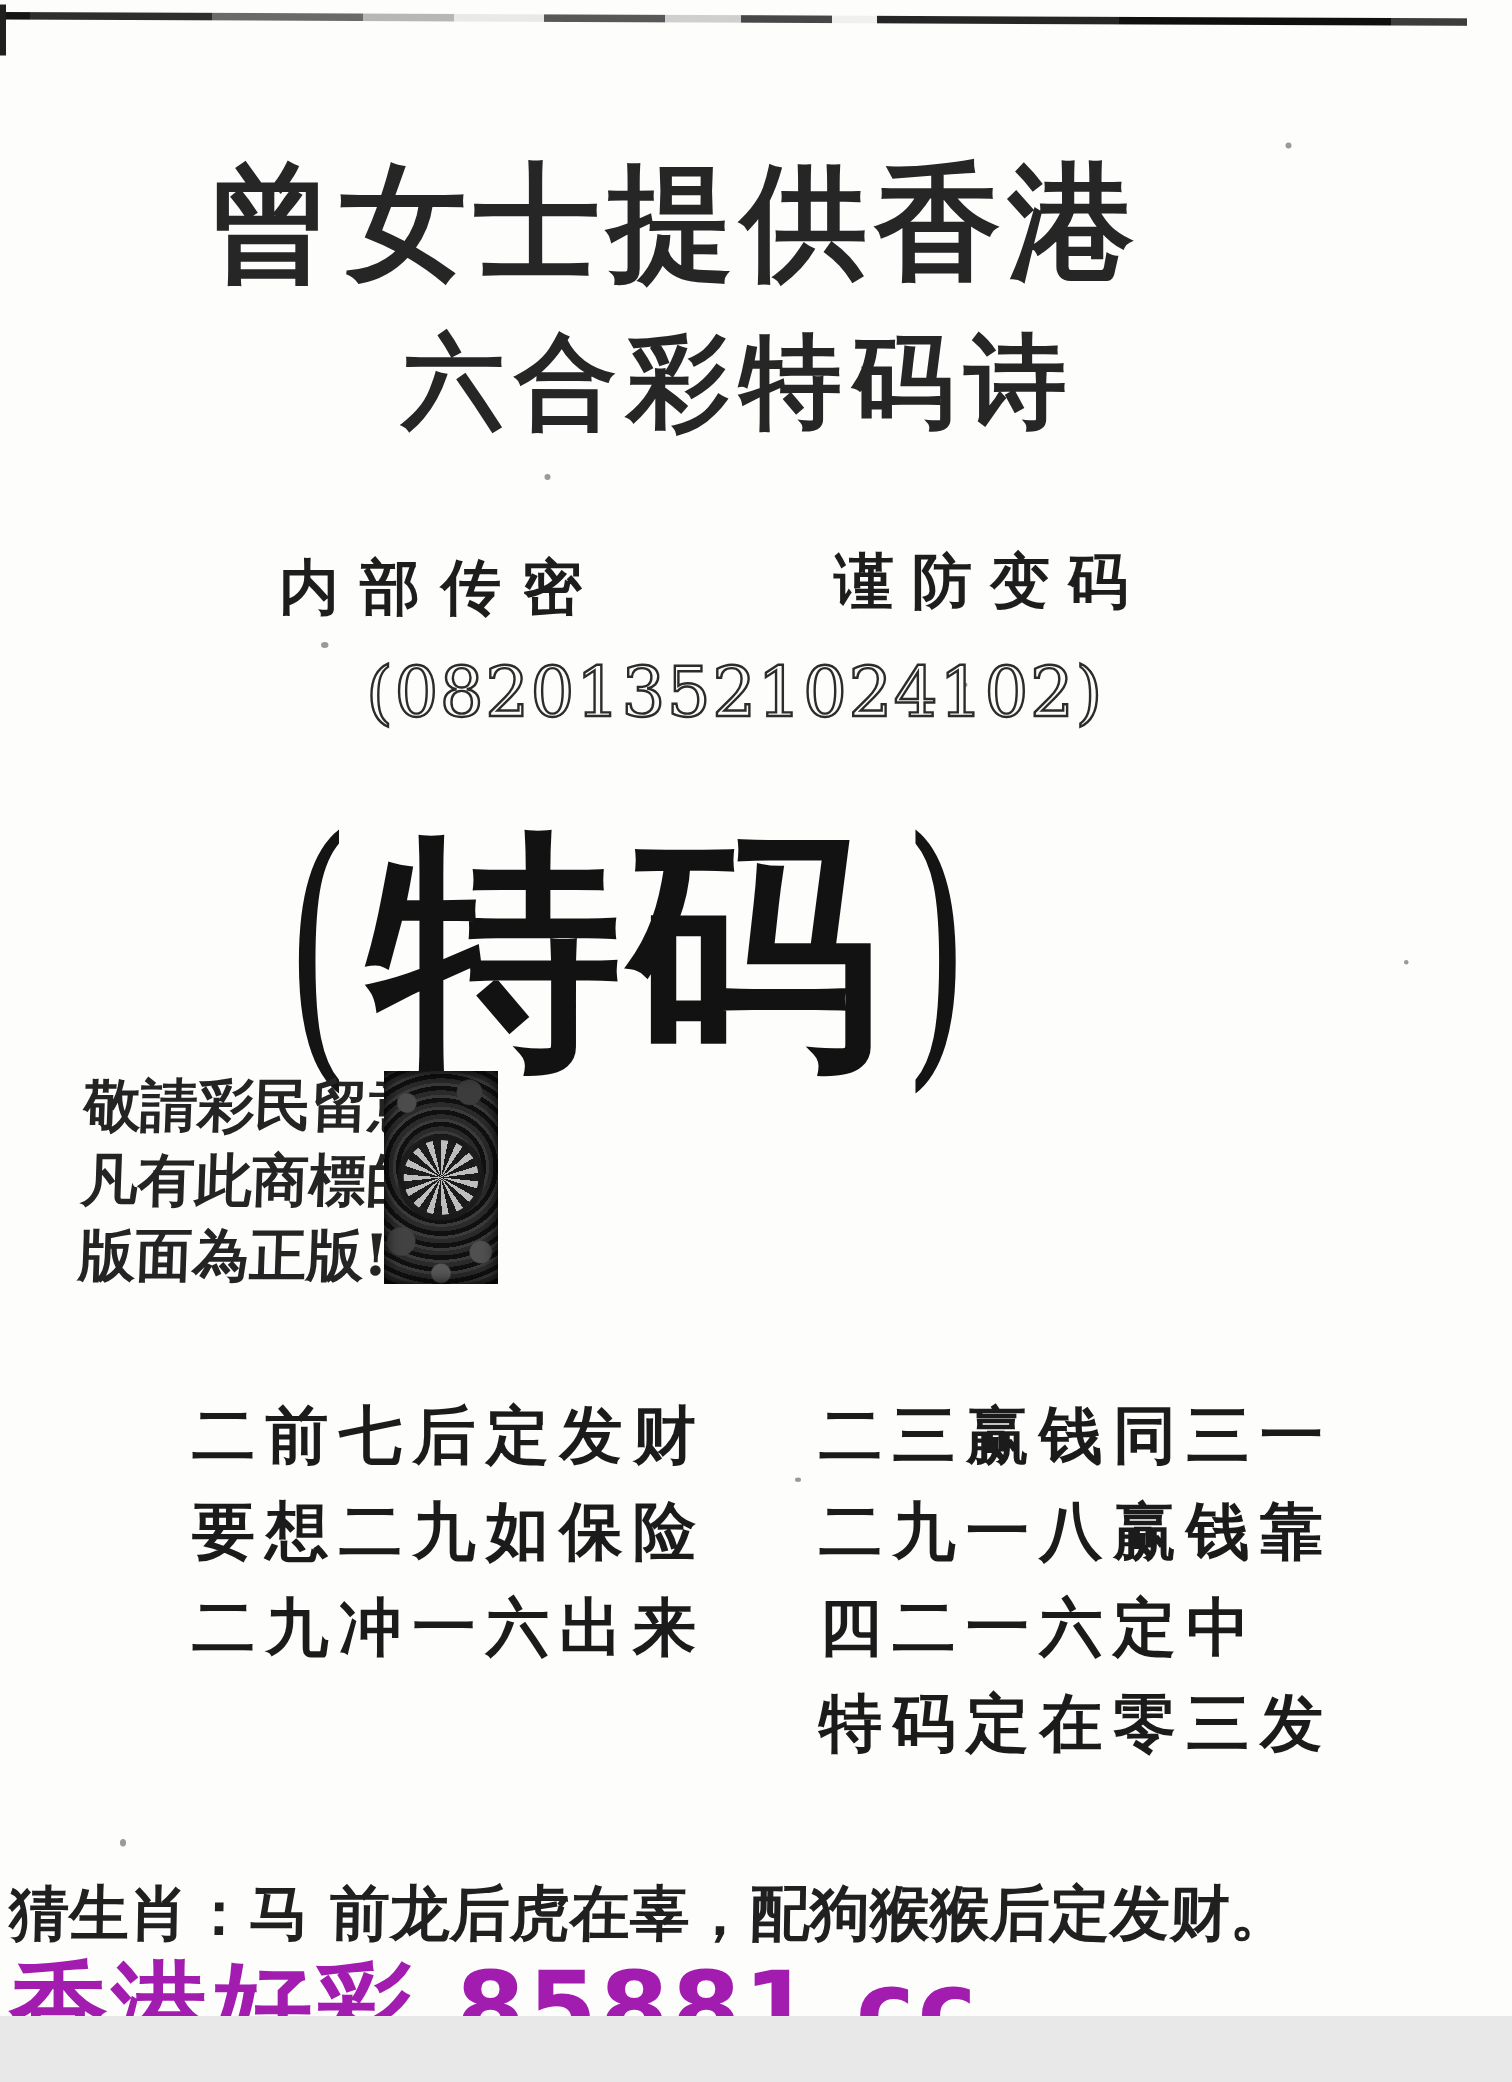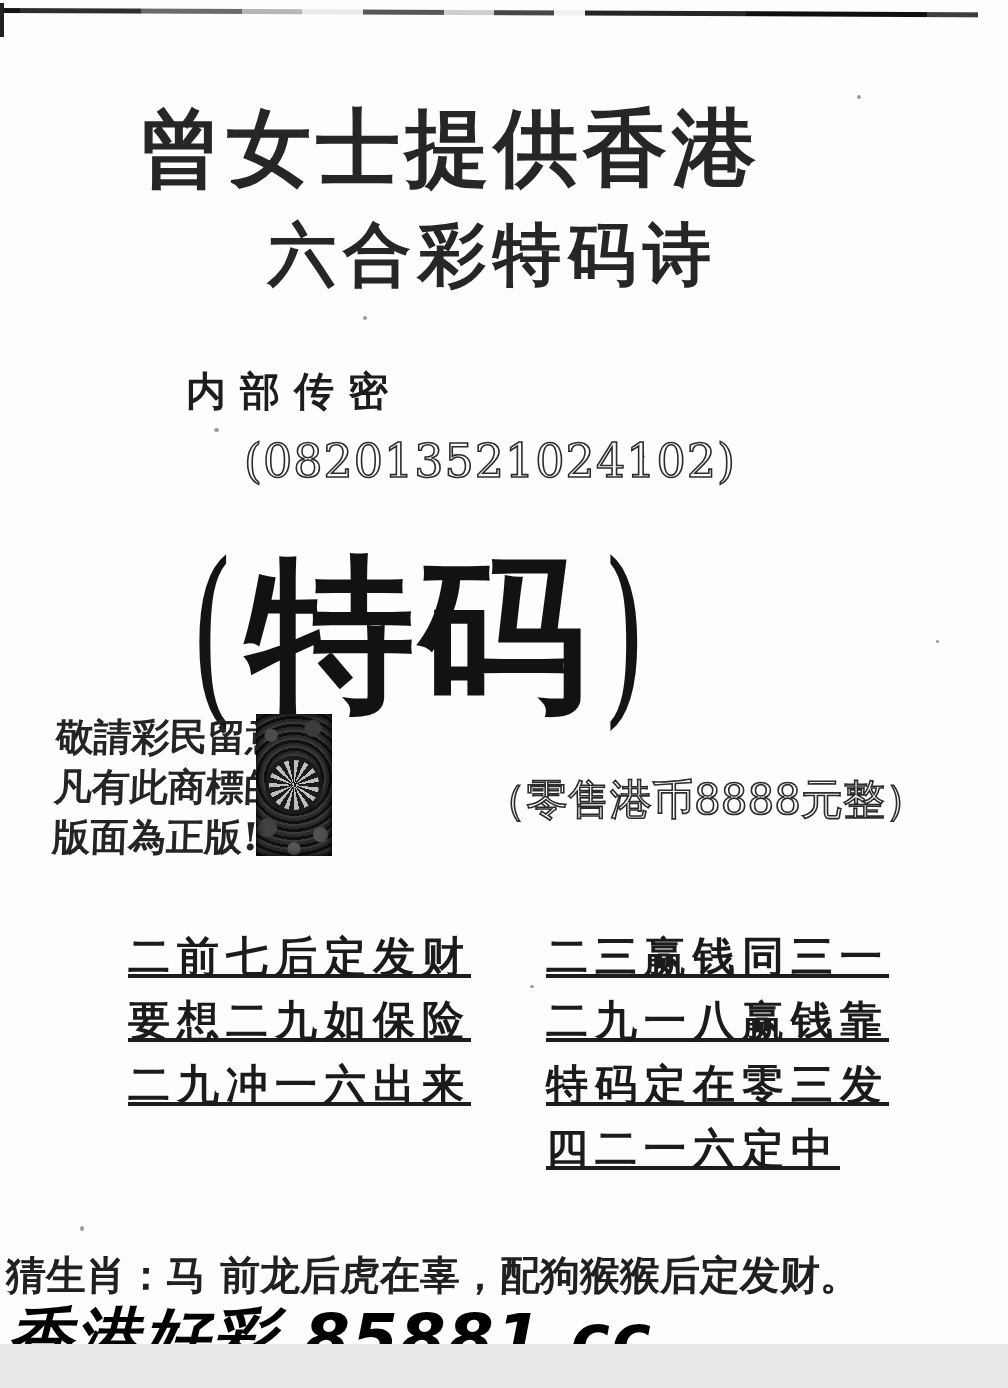--- a/index.html
+++ b/index.html
@@ -96,21 +96,21 @@
   .price{
     position:absolute;left:484px;top:772px;
     font-size:42px;font-weight:500;letter-spacing:0px;white-space:nowrap;
   }
   
   .poem-heading{
     position:absolute;left:44px;top:874px;
     font-size:46px;font-weight:800;letter-spacing:1px;white-space:nowrap;
     color:#161616;
   }
-  .poem-col{position:absolute;top:936px;text-decoration:underline;}
+  .poem-col{position:absolute;top:936px;}
   .poem-col.left{left:128px;}
   .poem-col.right{left:546px;}
   .poem-line{
     font-size:42px;font-weight:700;letter-spacing:7px;
     line-height:42px;margin-bottom:22px;white-space:nowrap;color:#1b1b1b;
   }
   
   .zodiac{
     position:absolute;left:6px;top:1248px;
     font-size:40px;font-weight:700;letter-spacing:0px;white-space:nowrap;
@@ -135,51 +135,51 @@
   <div class="speck" style="left:936px;top:640px;width:3px;height:3px;"></div>
   <div class="speck" style="left:530px;top:985px;width:4px;height:3px;"></div>
   <div class="speck" style="left:80px;top:1226px;width:4px;height:5px;"></div>
   <div class="speck" style="left:363px;top:316px;width:4px;height:4px;"></div>
   <div class="speck" style="left:642px;top:455px;width:3px;height:3px;"></div>
 
   <div class="title-main">曾女士提供香港</div>
   <div class="title-sub">六合彩特码诗</div>
 
   <div class="label-row-left">内部传密</div>
+  <div class="label-row-right">谨防变码</div>
 
   <div class="serial outlined">(082013521024102)</div>
 
   <div class="special-heading">
     <span class="paren">(</span>
     <span class="chars">特码</span>
     <span class="paren">)</span>
   </div>
 
   <div class="notice">
     <div>敬請彩民留意</div>
     <div>凡有此商標的</div>
     <div>版面為正版!</div>
   </div>
 
   <div class="stamp"></div>
 
-  <div class="price outlined">（零售港币8888元整）</div>
 
 
   <div class="poem-col left">
     <div class="poem-line">二前七后定发财</div>
     <div class="poem-line">要想二九如保险</div>
     <div class="poem-line">二九冲一六出来</div>
   </div>
   <div class="poem-col right">
     <div class="poem-line">二三赢钱同三一</div>
     <div class="poem-line">二九一八赢钱靠</div>
+    <div class="poem-line">四二一六定中</div>
     <div class="poem-line">特码定在零三发</div>
-    <div class="poem-line">四二一六定中</div>
   </div>
 
   <div class="zodiac">猜生肖：马 前龙后虎在辜，配狗猴猴后定发财。</div>
 
-  <div class="footer-brand" style="color: #000000; font-style: italic;">
+  <div class="footer-brand" style="color: #a21caf;">
     <span>香港好彩</span><span class="site">85881.cc</span>
   </div>
 
 </div>
 
 </body></html>

